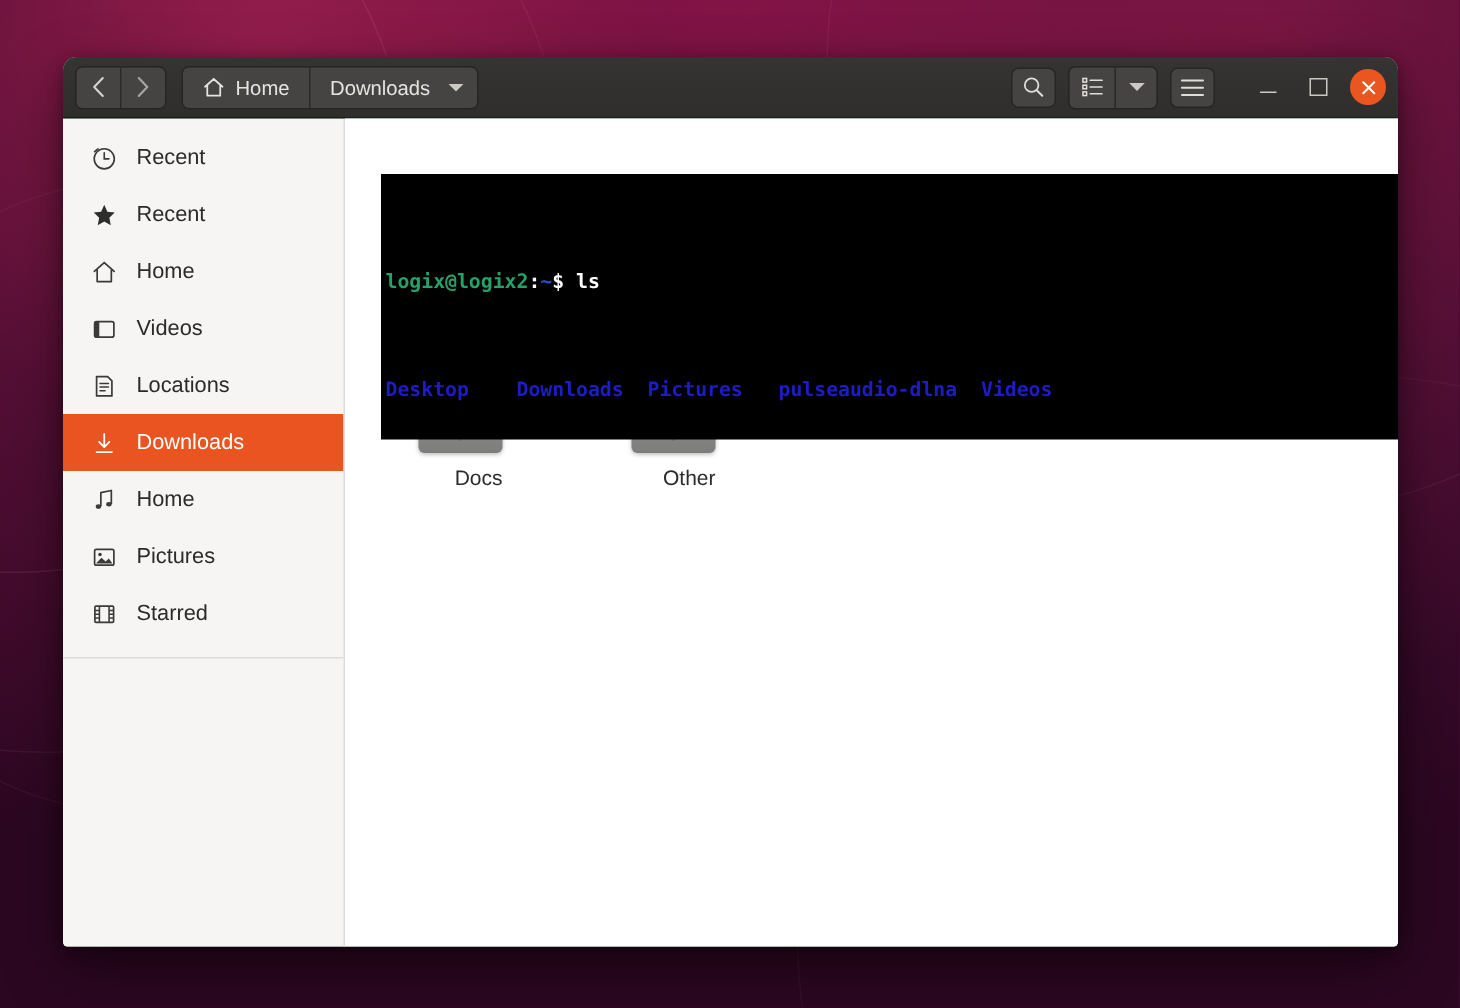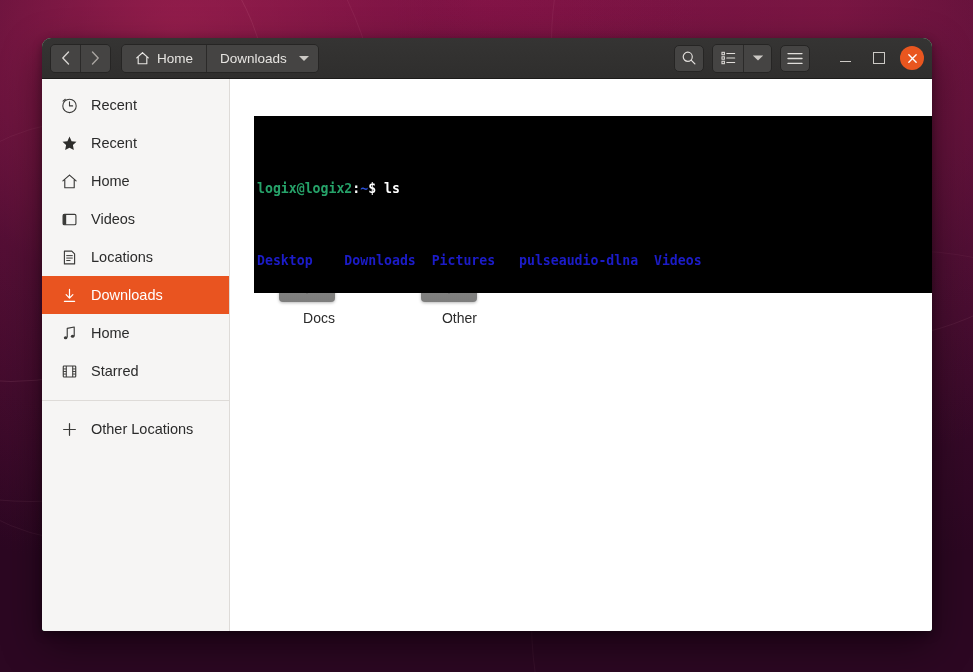--- a/index.html
+++ b/index.html
@@ -467,43 +467,45 @@
         <span class="sb-ico">
           <svg width="17" height="17" viewBox="0 0 18 18">
             <path d="M6.6 13.2 V3.6 L14 2.1 V11.6" fill="none" stroke="#3a3a38" stroke-width="1.2" stroke-linejoin="round"></path>
             <ellipse cx="4.9" cy="13.4" rx="1.9" ry="1.6" fill="#3a3a38"></ellipse>
             <ellipse cx="12.3" cy="11.8" rx="1.9" ry="1.6" fill="#3a3a38"></ellipse>
           </svg>
         </span>
         <span>Home</span>
       </div>
 
+      <div class="sb-item">
+        <span class="sb-ico">
+          <svg width="17" height="17" viewBox="0 0 18 18">
+            <rect x="2.2" y="3.4" width="13.6" height="11.2" rx="1.2" fill="none" stroke="#3a3a38" stroke-width="1.2"></rect>
+            <circle cx="6" cy="7" r="1.25" fill="#3a3a38"></circle>
+            <path d="M3.2 13.4 L7 9.4 L10 12 L12.2 9.8 L14.8 13.4 Z" fill="#3a3a38"></path>
+          </svg>
+        </span>
+        <span>Pictures</span>
+      </div>
 
       <div class="sb-item">
         <span class="sb-ico">
           <svg width="17" height="17" viewBox="0 0 18 18">
             <rect x="2.4" y="3.2" width="13.2" height="11.6" rx="0.8" fill="none" stroke="#3a3a38" stroke-width="1.2"></rect>
             <path d="M5.6 3.2 V14.8 M12.4 3.2 V14.8" stroke="#3a3a38" stroke-width="1.1"></path>
             <path d="M2.4 6.3 H5.6 M2.4 9.0 H5.6 M2.4 11.7 H5.6 M12.4 6.3 H15.6 M12.4 9.0 H15.6 M12.4 11.7 H15.6" stroke="#3a3a38" stroke-width="1"></path>
           </svg>
         </span>
         <span>Starred</span>
       </div>
 
 
       <div class="sb-sep"></div>
 
-      <div class="sb-item">
-        <span class="sb-ico">
-          <svg width="17" height="17" viewBox="0 0 18 18">
-            <path d="M9 2.8 V15.2 M2.8 9 H15.2" stroke="#3a3a38" stroke-width="1.3" stroke-linecap="round"></path>
-          </svg>
-        </span>
-        <span>Other Locations</span>
-      </div>
     </div>
 
     <div id="content">
       <div id="filegrid">
 
         <div class="fileitem">
           <div class="folder">
             <div class="tab"></div>
             <div class="bodyf"></div>
             <div class="crease"></div>

